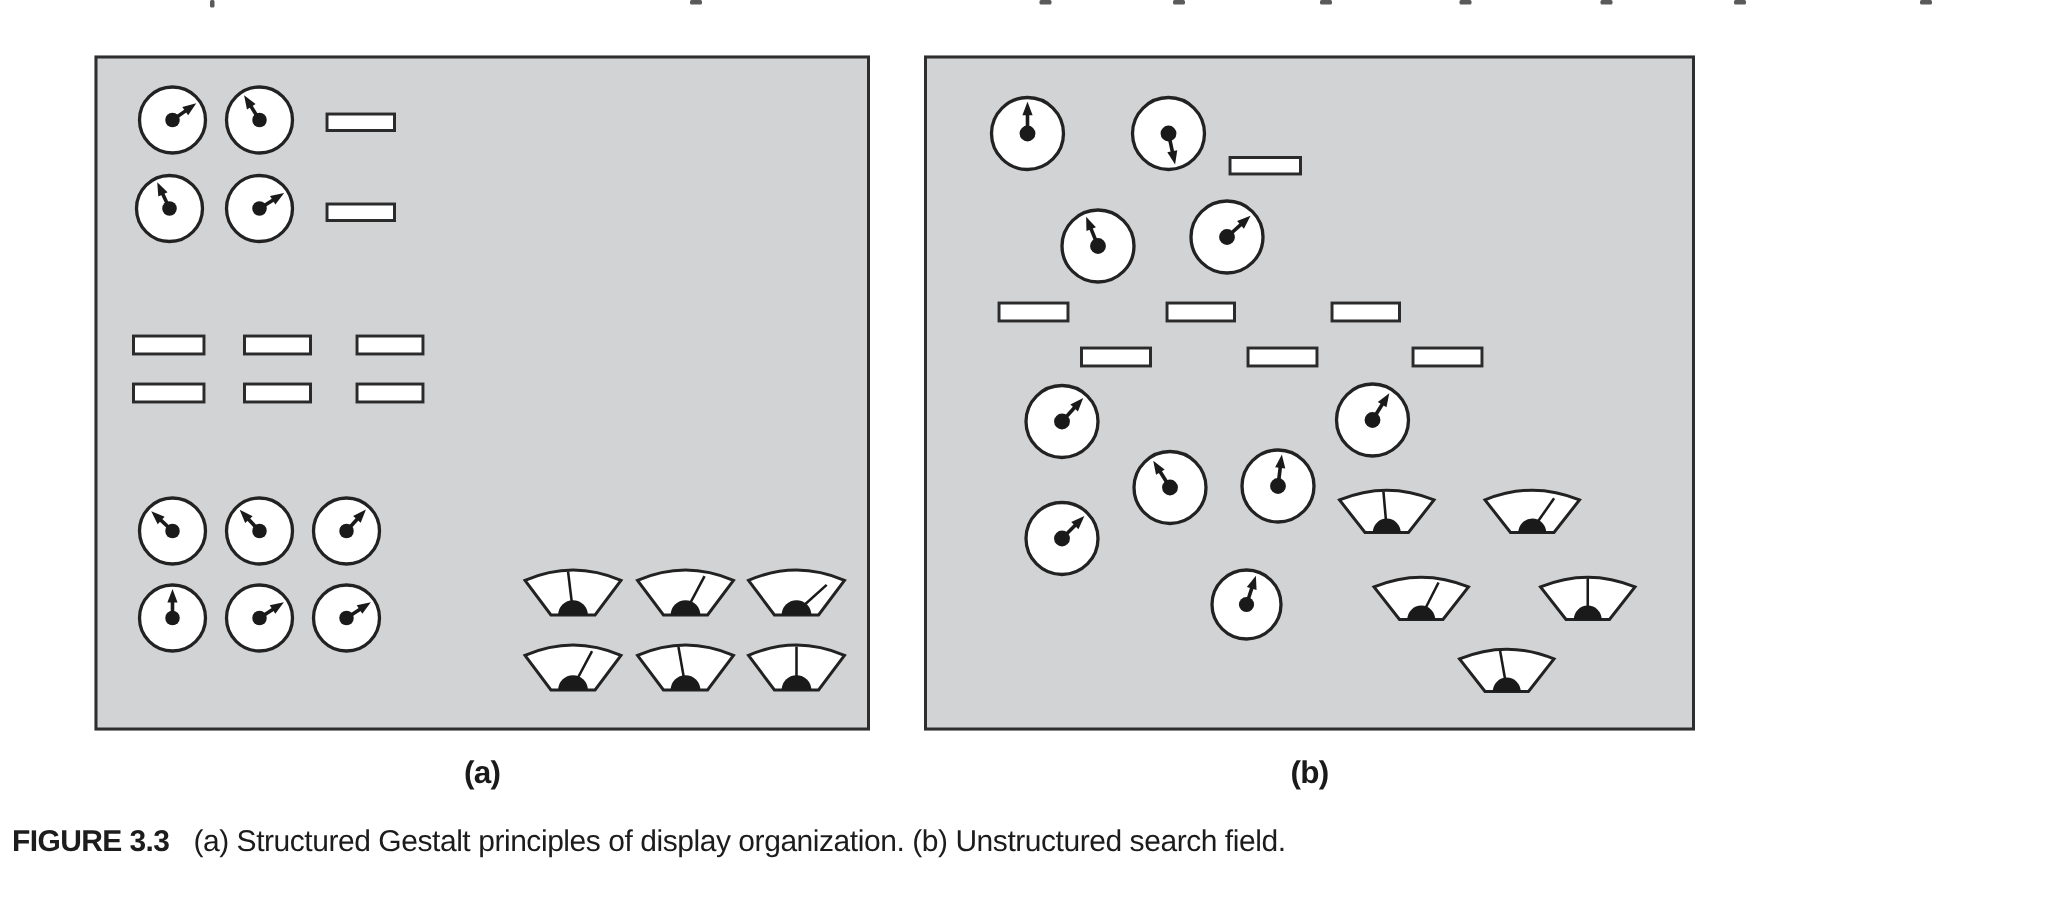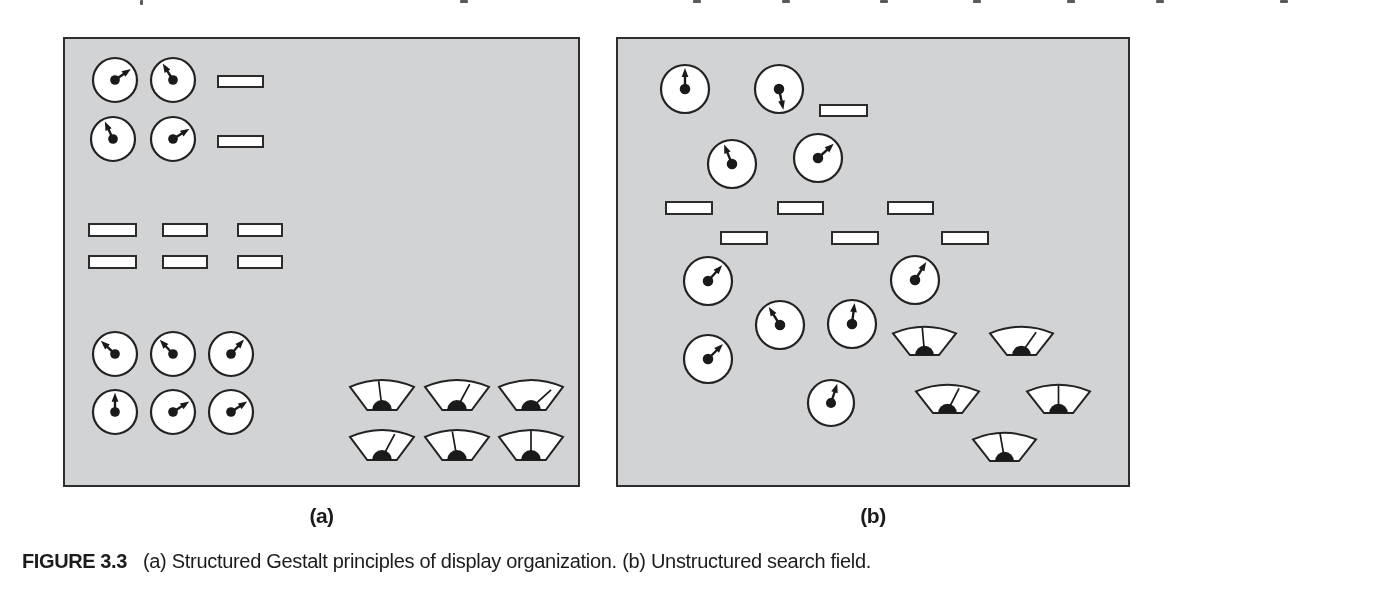--- a/index.html
+++ b/index.html
@@ -18,21 +18,21 @@
     position:absolute;background:#ffffff;border:2px solid #2b2b2b;
     box-sizing:border-box;
   }
   .panel-label{
     position:absolute;top:504px;font-weight:bold;font-size:21px;color:#1a1a1a;
     text-align:center;letter-spacing:-0.5px;
   }
   #label-a{left:63px;width:517px;}
   #label-b{left:616px;width:514px;}
   .caption{
-    position:absolute;left:22px;top:550px;font-size:20px;color:#1c1c1c;
+    position:absolute;left:8px;top:550px;font-size:20px;color:#1c1c1c;
     letter-spacing:-0.3px;white-space:nowrap;
   }
   .caption .tag{font-weight:bold;margin-right:16px;letter-spacing:-0.4px;}
   .remnant{
     position:absolute;top:0;height:4px;background:#5a5a5a;border-radius:1px;
   }
 </style>
 </head>
 <body>
 

